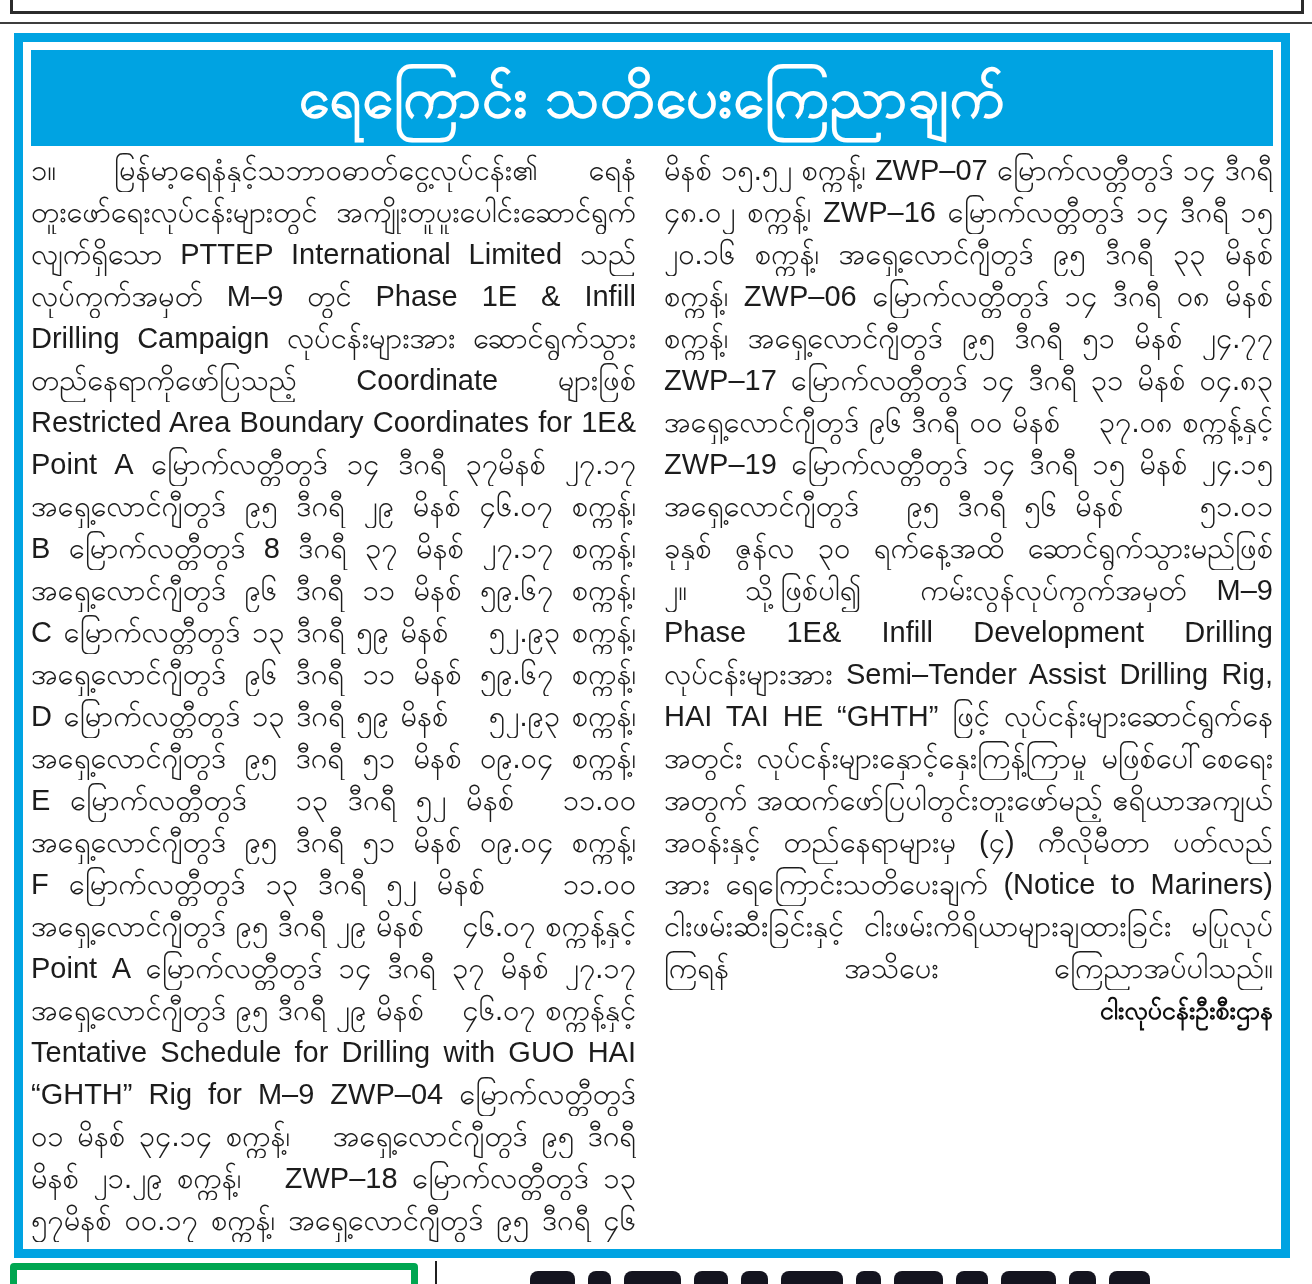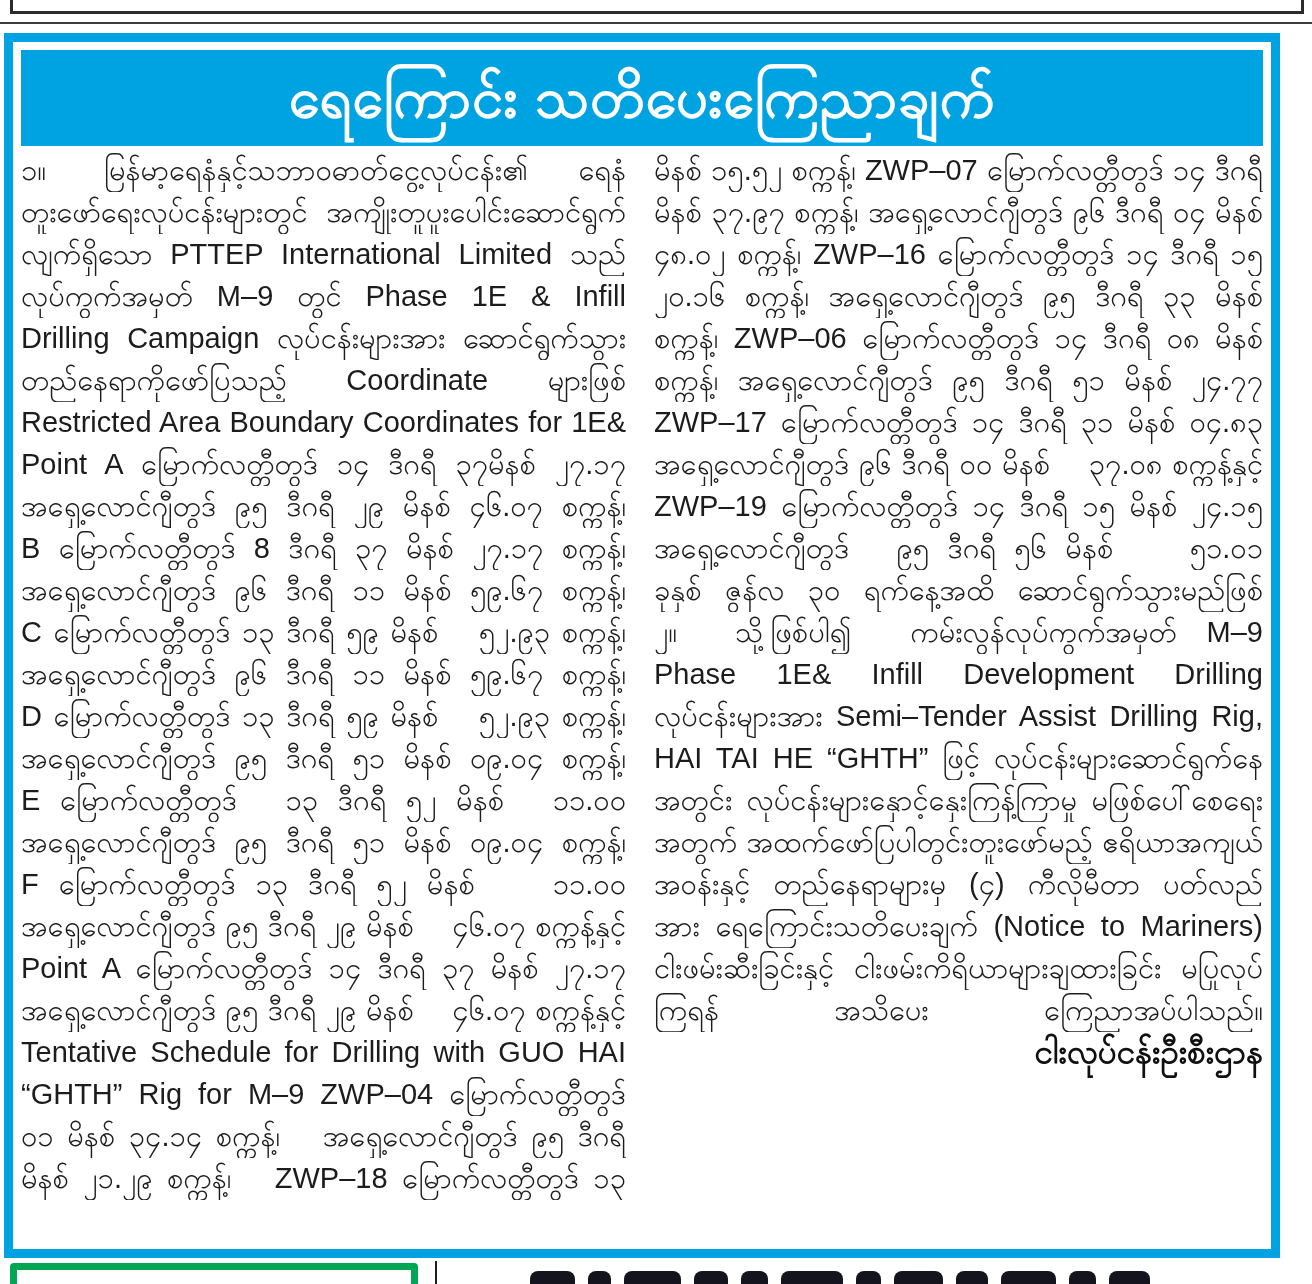--- a/index.html
+++ b/index.html
@@ -11,21 +11,21 @@
   
   .top-box {
     position:absolute; left:10px; top:-22px; width:1294px; height:36px;
     background:#ffffff; border:3px solid #2b2b2b; box-sizing:border-box;
   }
   .rule {
     position:absolute; left:0; top:22px; width:1312px; height:2px; background:#3d3d3d;
   }
   
   .notice {
-    position:absolute; left:4px; top:33px; width:1276px; height:1225px;
+    position:absolute; left:14px; top:33px; width:1276px; height:1225px;
     border:9px solid var(--cyan,#00a3e2); background:#ffffff; box-sizing:border-box;
   }
   .band {
     position:absolute; left:8px; top:8px; width:1242px; height:96px;
     background:var(--cyan,#00a3e2); text-align:center; overflow:hidden;
   }
   .band .title {
     color:#ffffff; font-weight:bold; font-size:56px; line-height:96px;
     letter-spacing:1px; white-space:nowrap;
   }
@@ -35,21 +35,21 @@
   .col-right { left:633px; width:609px; }
   .col .line {
     height:42px; overflow:hidden;
     font-size:29px; line-height:41px; color:var(--ink,#1c1c1c);
     text-align:justify; text-align-last:justify;
   }
   
   .col-right .line:nth-child(12),
   .col-right .line:nth-child(25) { text-align-last:left; }
   .signature {
-    height:42px; line-height:40px; font-size:33px; font-weight:bold;
+    height:42px; line-height:40px; font-size:25px; font-weight:bold;
     color:#101010; text-align:right;
   }
   
   .green-box {
     position:absolute; left:10px; top:1263px; width:408px; height:44px;
     background:#ffffff; border:7px solid var(--green,#00a651);
     border-radius:4px; box-sizing:border-box;
   }
   .v-divider {
     position:absolute; left:435px; top:1261px; width:2px; height:23px; background:#1f1f1f;
@@ -98,25 +98,25 @@
         <div class="line">E မြောက်လတ္တီတွဒ်  ၁၃ ဒီဂရီ ၅၂ မိနစ်  ၁၁.၀၀ စက္ကန့်၊</div>
         <div class="line">အရှေ့လောင်ဂျီတွဒ် ၉၅ ဒီဂရီ ၅၁ မိနစ် ၀၉.၀၄ စက္ကန့်၊ Point</div>
         <div class="line">F မြောက်လတ္တီတွဒ် ၁၃ ဒီဂရီ ၅၂ မိနစ်   ၁၁.၀၀ စက္ကန့်၊</div>
         <div class="line">အရှေ့လောင်ဂျီတွဒ် ၉၅ ဒီဂရီ ၂၉ မိနစ်  ၄၆.၀၇ စက္ကန့်နှင့်</div>
         <div class="line">Point A မြောက်လတ္တီတွဒ် ၁၄ ဒီဂရီ ၃၇ မိနစ် ၂၇.၁၇ စက္ကန့်၊</div>
         <div class="line">အရှေ့လောင်ဂျီတွဒ် ၉၅ ဒီဂရီ ၂၉ မိနစ်  ၄၆.၀၇ စက္ကန့်နှင့်</div>
         <div class="line">Tentative Schedule for Drilling with GUO HAI TAI HE</div>
         <div class="line">“GHTH” Rig for M–9 ZWP–04 မြောက်လတ္တီတွဒ် ၁၄ ဒီဂရီ</div>
         <div class="line">၀၁ မိနစ် ၃၄.၁၄ စက္ကန့်၊  အရှေ့လောင်ဂျီတွဒ် ၉၅ ဒီဂရီ ၄၉</div>
         <div class="line">မိနစ် ၂၁.၂၉ စက္ကန့်၊  ZWP–18 မြောက်လတ္တီတွဒ် ၁၃ ဒီဂရီ</div>
+        <div class="line">၅၇မိနစ် ၀၀.၁၇ စက္ကန့်၊ အရှေ့လောင်ဂျီတွဒ် ၉၅ ဒီဂရီ ၄၆</div>
       </div>
     <div class="col col-right">
       <div>
           <div class="line">မိနစ် ၁၅.၅၂ စက္ကန့်၊ ZWP–07 မြောက်လတ္တီတွဒ် ၁၄ ဒီဂရီ ၁၀</div>
-          <div class="line">မိနစ် ၃၇.၉၇ စက္ကန့်၊ အရှေ့လောင်ဂျီတွဒ် ၉၆ ဒီဂရီ ၀၄ မိနစ်</div>
           <div class="line">၄၈.၀၂ စက္ကန့်၊ ZWP–16 မြောက်လတ္တီတွဒ် ၁၄ ဒီဂရီ ၁၅ မိနစ်</div>
           <div class="line">၂၀.၁၆ စက္ကန့်၊ အရှေ့လောင်ဂျီတွဒ် ၉၅ ဒီဂရီ ၃၃ မိနစ် ၂၇.၃၈</div>
           <div class="line">စက္ကန့်၊ ZWP–06 မြောက်လတ္တီတွဒ် ၁၄ ဒီဂရီ ၀၈ မိနစ် ၂၈.၆၈</div>
           <div class="line">စက္ကန့်၊ အရှေ့လောင်ဂျီတွဒ် ၉၅ ဒီဂရီ ၅၁ မိနစ် ၂၄.၇၇ စက္ကန့်၊</div>
           <div class="line">ZWP–17 မြောက်လတ္တီတွဒ် ၁၄ ဒီဂရီ ၃၁ မိနစ် ၀၄.၈၃ စက္ကန့်၊</div>
           <div class="line">အရှေ့လောင်ဂျီတွဒ် ၉၆ ဒီဂရီ ၀၀ မိနစ်  ၃၇.၀၈ စက္ကန့်နှင့်</div>
           <div class="line">ZWP–19 မြောက်လတ္တီတွဒ် ၁၄ ဒီဂရီ ၁၅ မိနစ် ၂၄.၁၅ စက္ကန့်၊</div>
           <div class="line">အရှေ့လောင်ဂျီတွဒ်  ၉၅ ဒီဂရီ ၅၆ မိနစ်   ၅၁.၀၁ စက္ကန့်</div>
           <div class="line">ခုနှစ် ဇွန်လ ၃၀ ရက်နေ့အထိ ဆောင်ရွက်သွားမည်ဖြစ်ပါသည်။</div>
           <div class="line">၂။  သို့ဖြစ်ပါ၍  ကမ်းလွန်လုပ်ကွက်အမှတ် M–9 တွင်</div>

